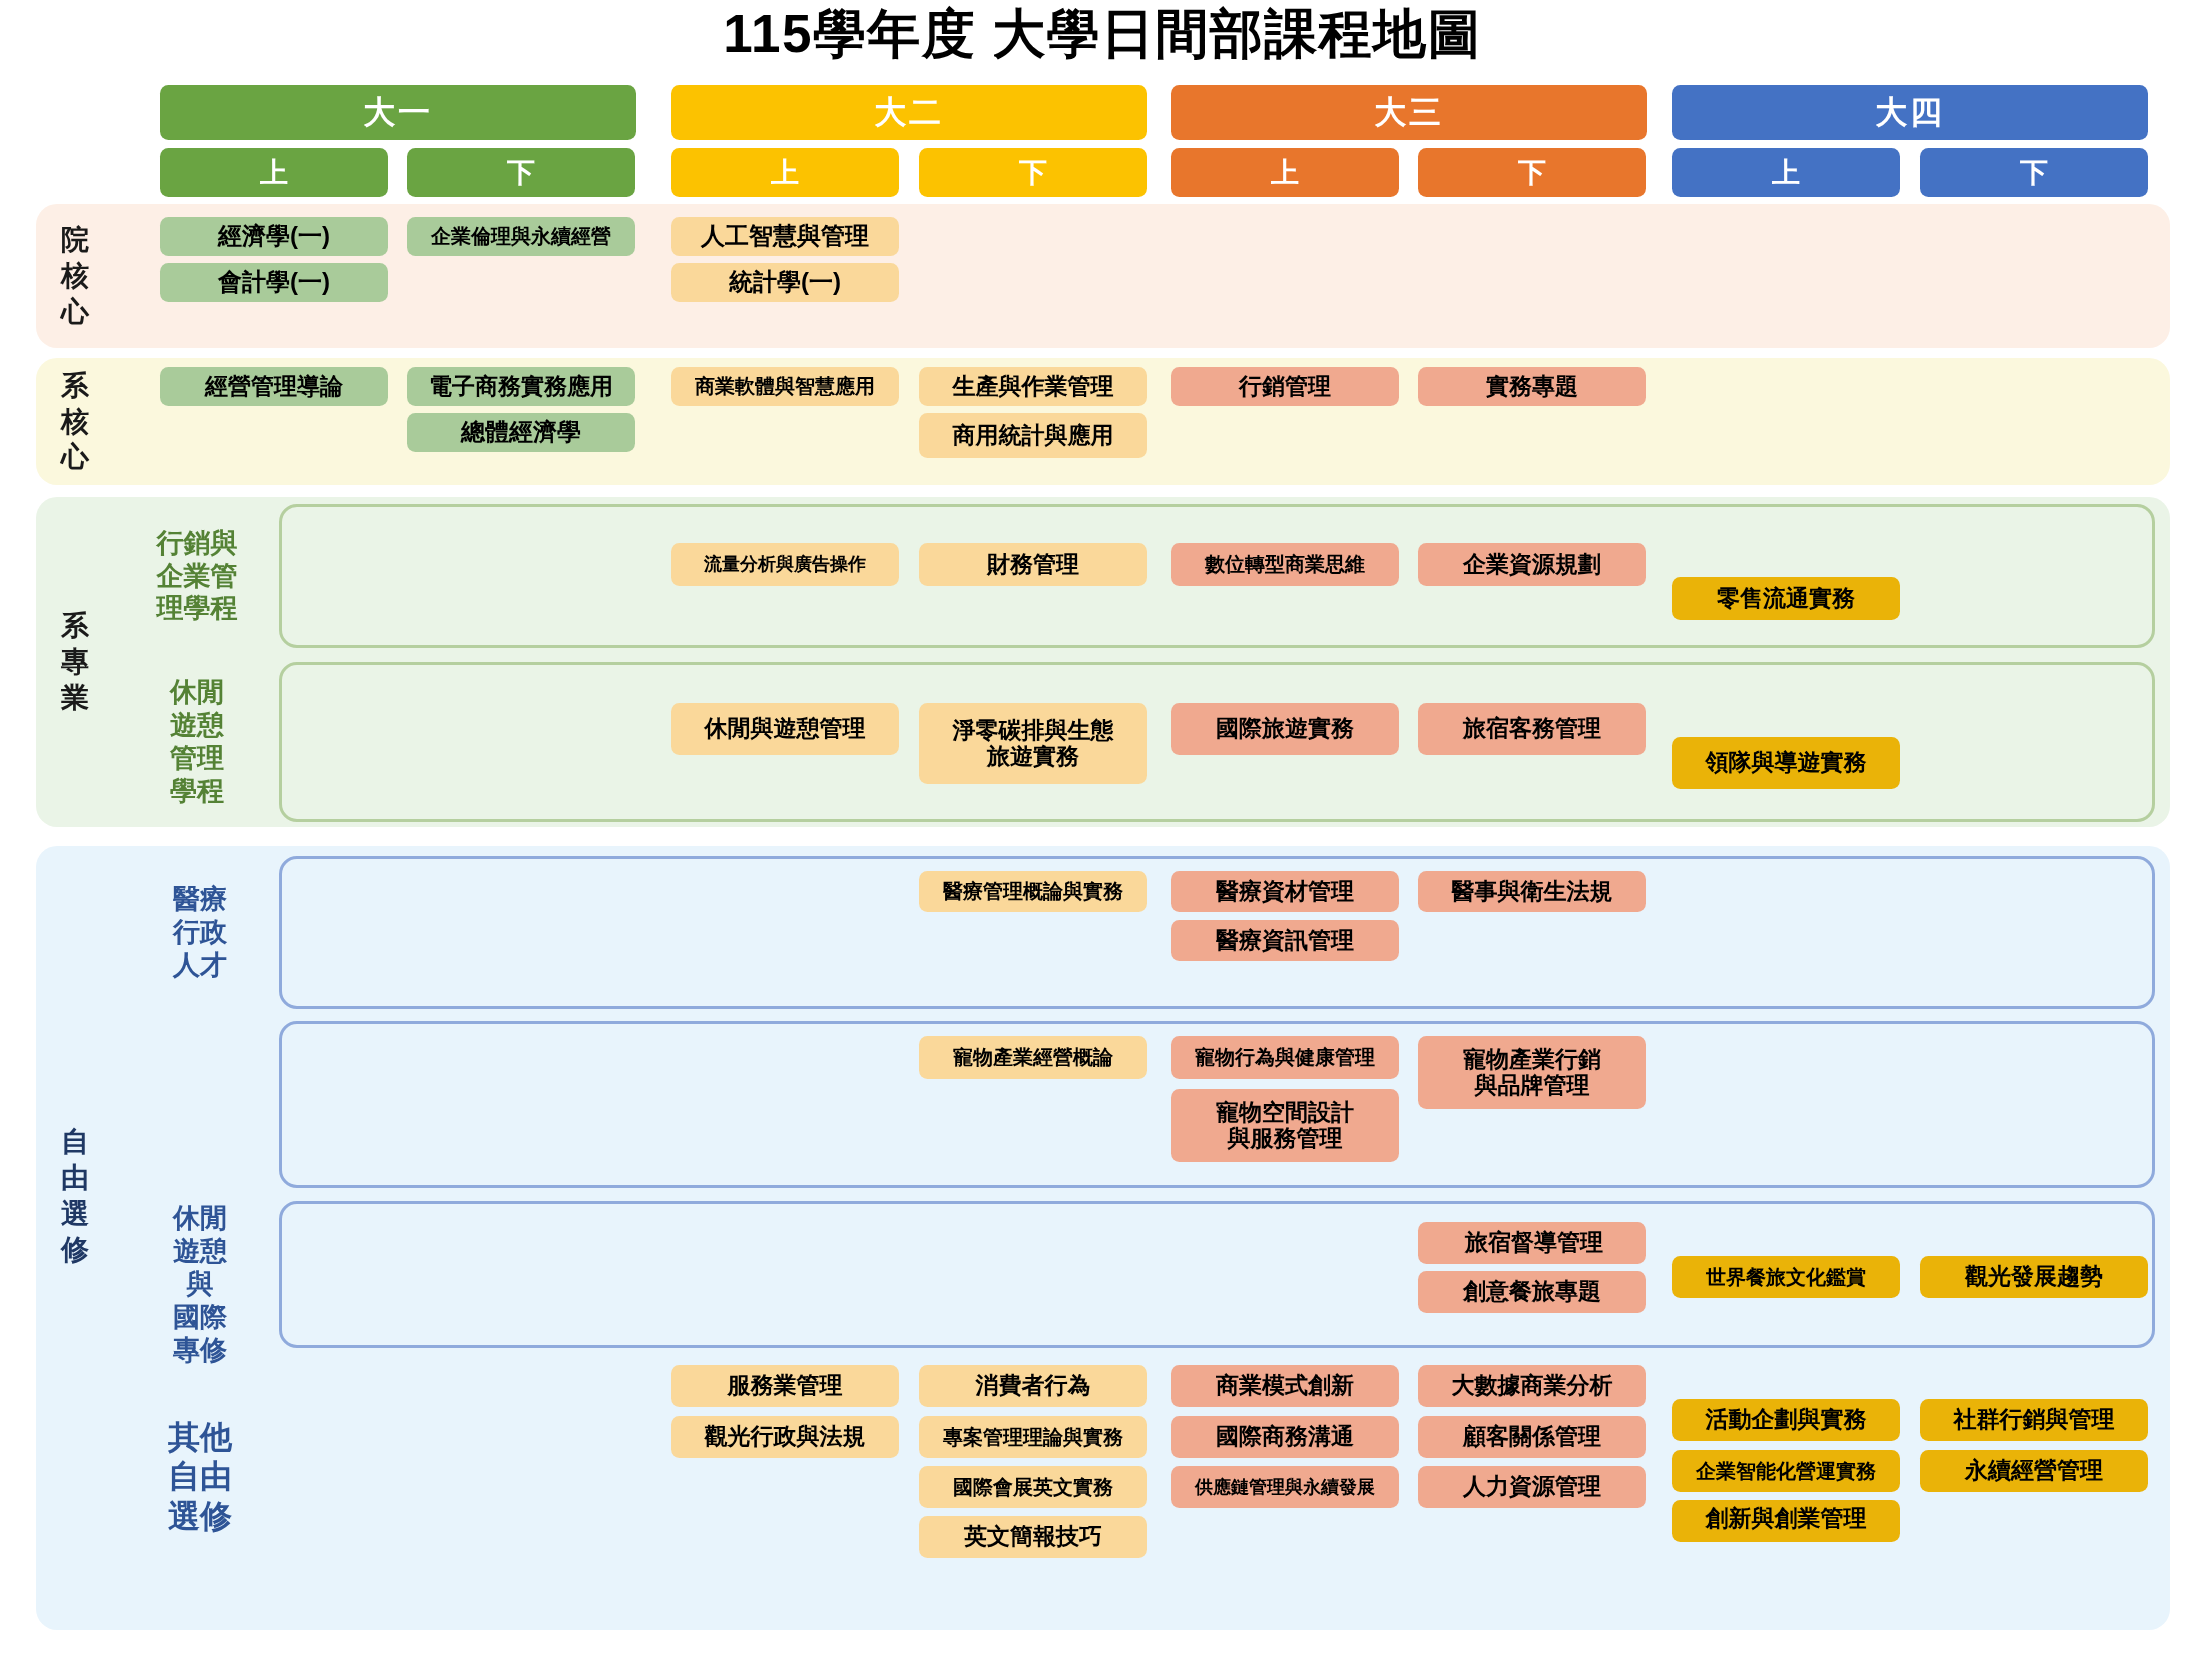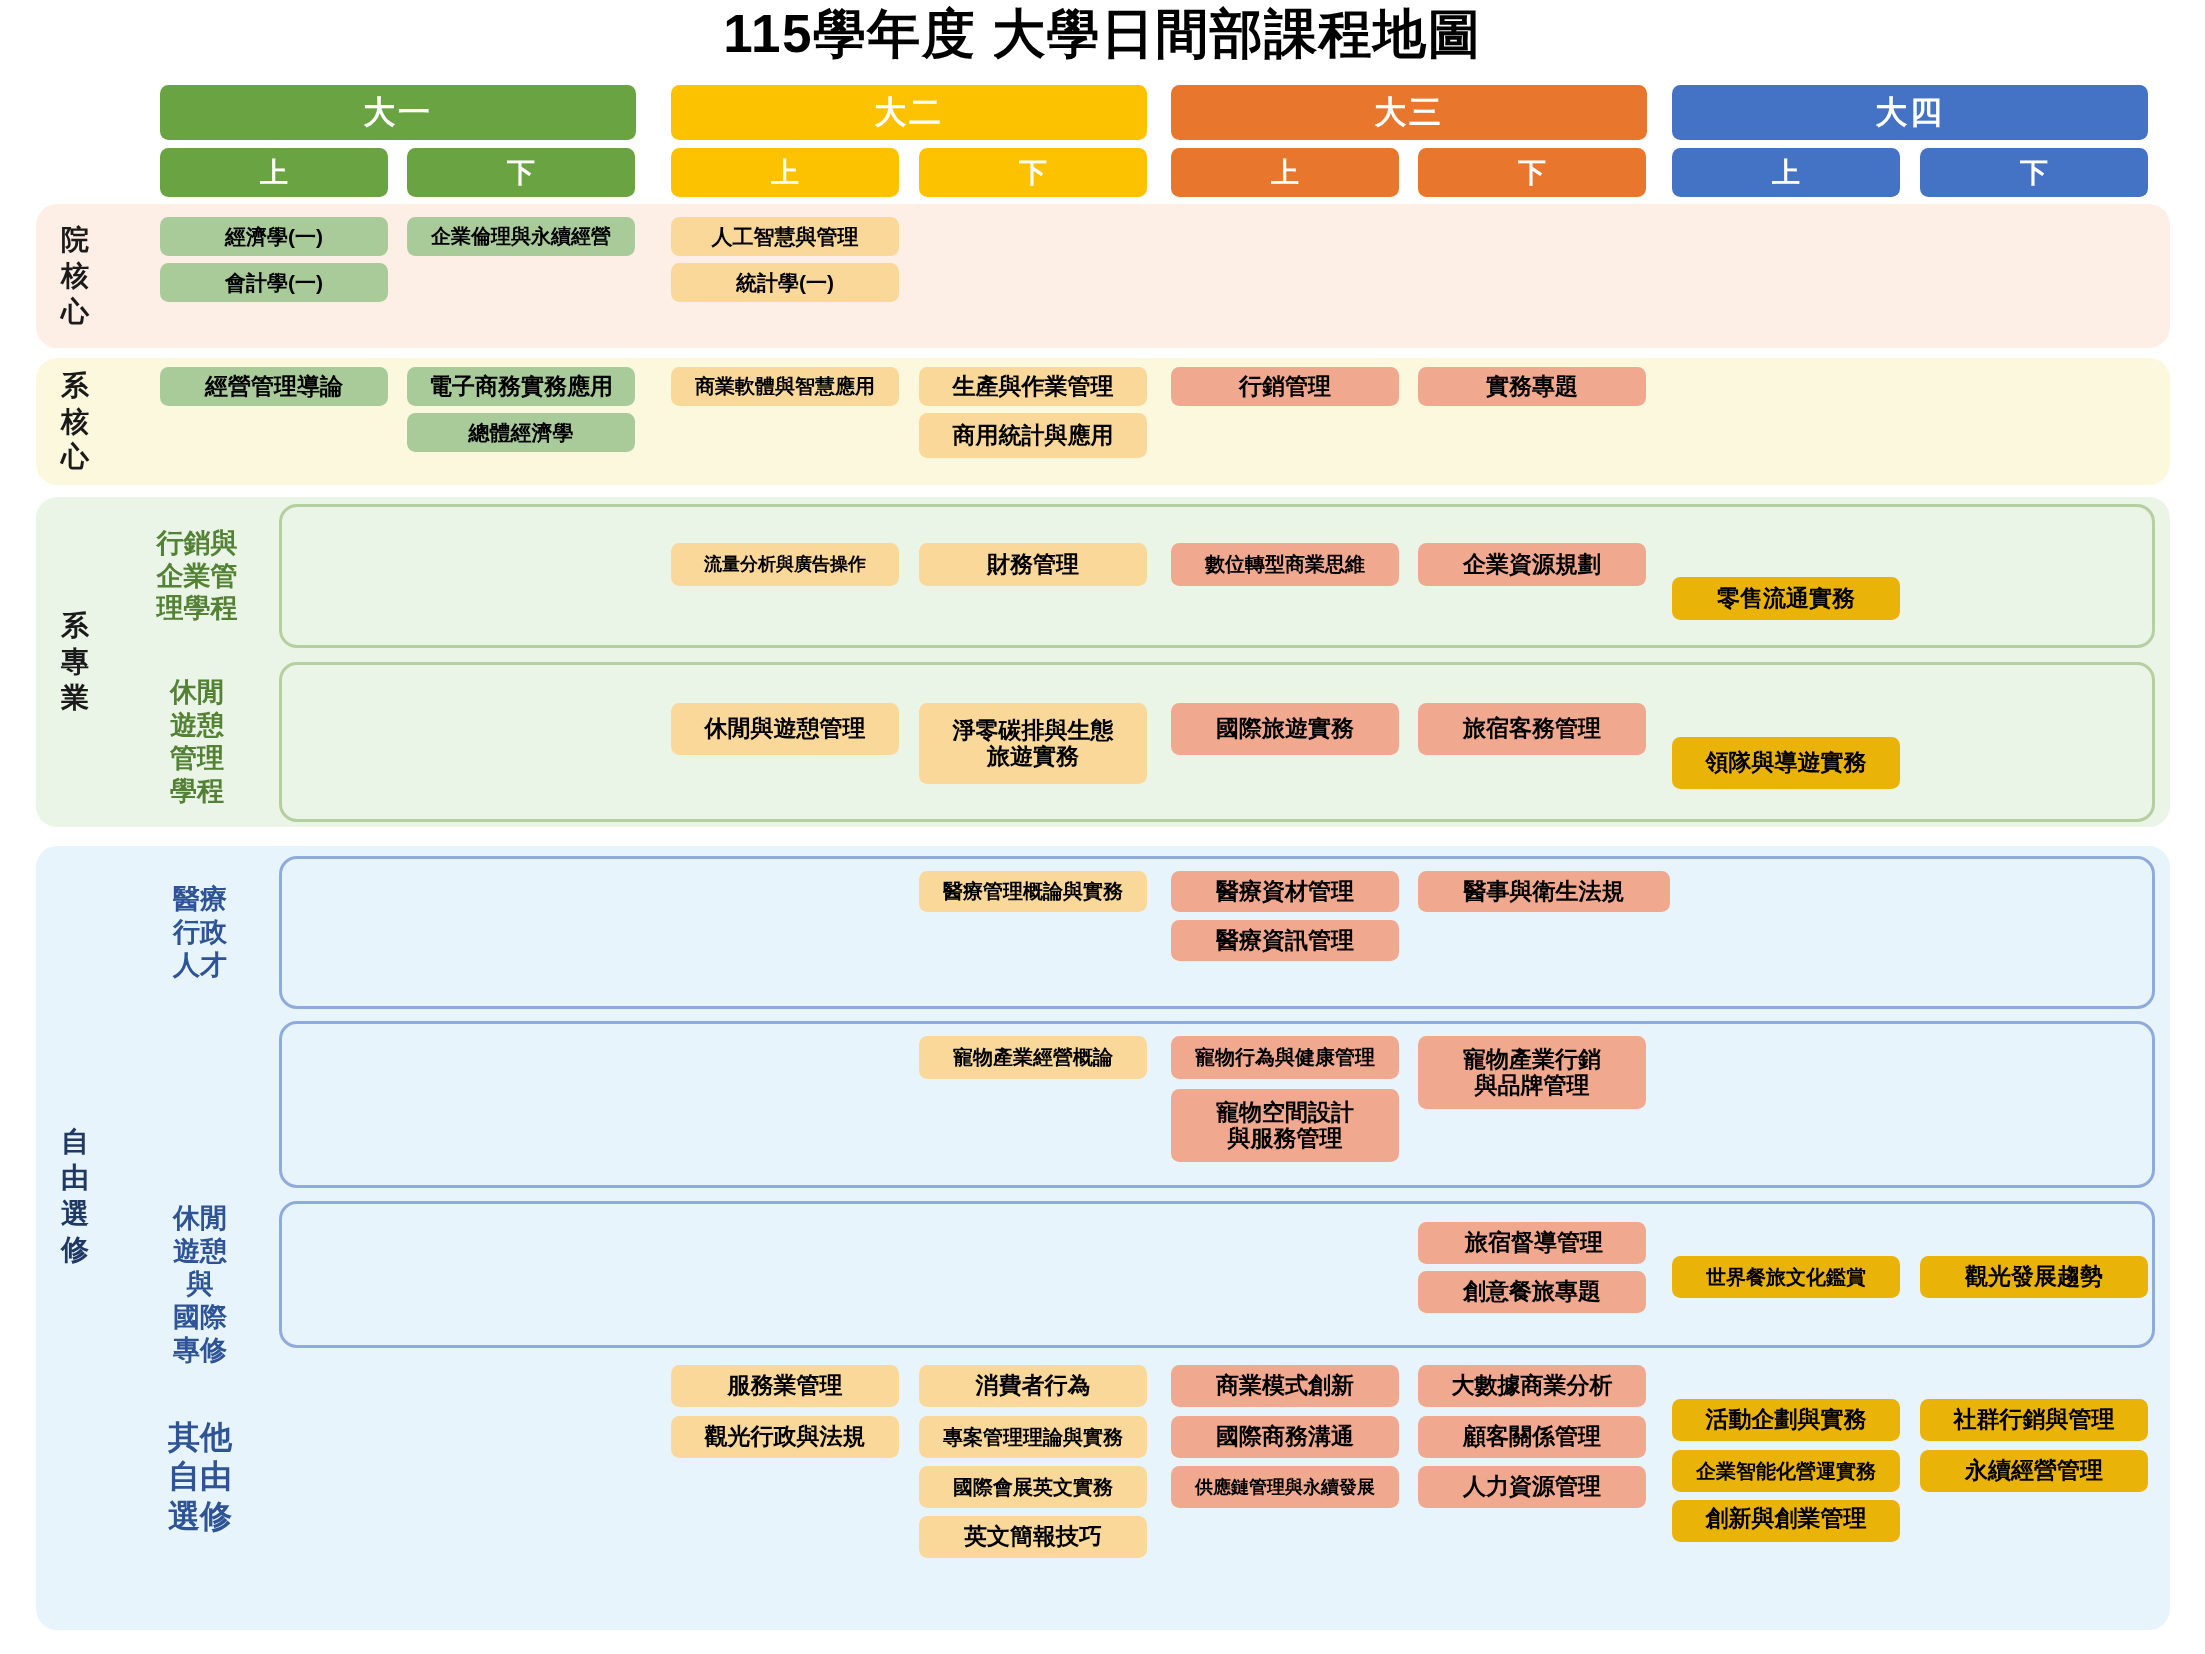--- a/index.html
+++ b/index.html
@@ -86,21 +86,21 @@
     color: #000000;
     font-weight: bold;
     line-height: 1.12;
     padding: 1.4px 4.2px;
   }
   .c-green  { background: #a9cb9a; }
   .c-yellow { background: #fad89a; }
   .c-salmon { background: #f0a98f; }
   .c-purple { background: #eab308; margin-top: 34px; }
 
-  .fs-lg { font-size: 21px; }
+  .fs-lg { font-size: 24px; }
   .fs-md { font-size: 23px; }
   .fs-sm { font-size: 20px; }
   .fs-xs { font-size: 18px; }
 </style>
 </head>
 <body>
 
 <div class="page">
 
   <div class="title">115學年度 大學日間部課程地圖</div>
@@ -265,21 +265,21 @@
       </div>
       <div class="chip c-yellow fs-sm" style="left: 919px; width: 228px; top: 871px; height: 41px;">
         <span>醫療管理概論與實務</span>
       </div>
       <div class="chip c-salmon fs-md" style="left: 1171px; width: 228px; top: 871px; height: 41px;">
         <span>醫療資材管理</span>
       </div>
       <div class="chip c-salmon fs-md" style="left: 1171px; width: 228px; top: 920px; height: 41px;">
         <span>醫療資訊管理</span>
       </div>
-      <div class="chip c-salmon fs-md" style="left: 1418px; width: 252px; top: 871px; height: 41px;">
+      <div class="chip c-salmon fs-md" style="left: 1418px; width: 228px; top: 871px; height: 41px;">
         <span>醫事與衛生法規</span>
       </div>
       <div class="chip c-yellow fs-sm" style="left: 919px; width: 228px; top: 1036px; height: 43px;">
         <span>寵物產業經營概論</span>
       </div>
       <div class="chip c-salmon fs-sm" style="left: 1171px; width: 228px; top: 1036px; height: 43px;">
         <span>寵物行為與健康管理</span>
       </div>
       <div class="chip c-salmon fs-md" style="left: 1171px; width: 228px; top: 1089px; height: 73px; flex-direction: column;">
         <span style="display: block;">寵物空間設計</span>

